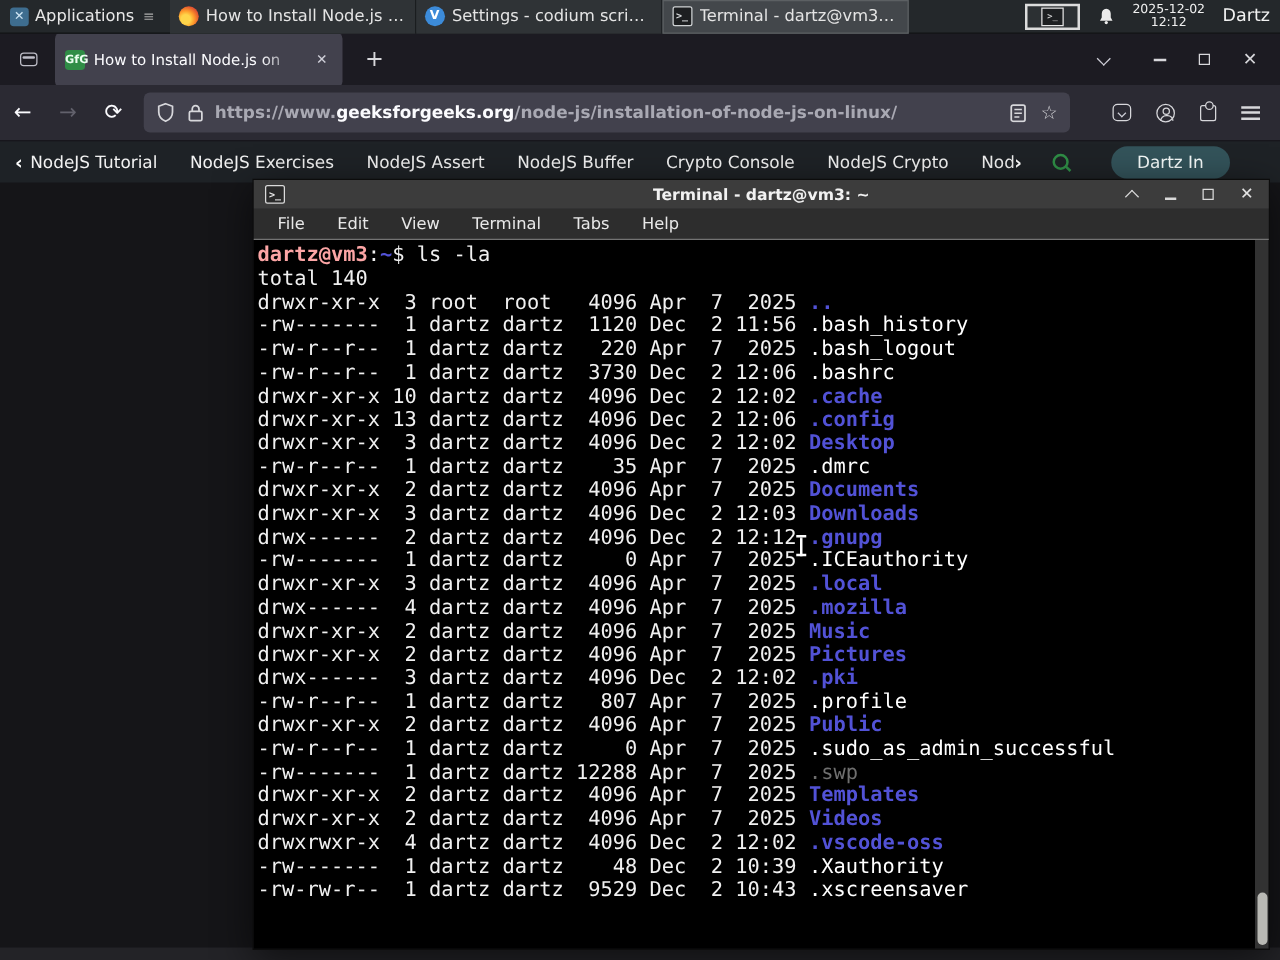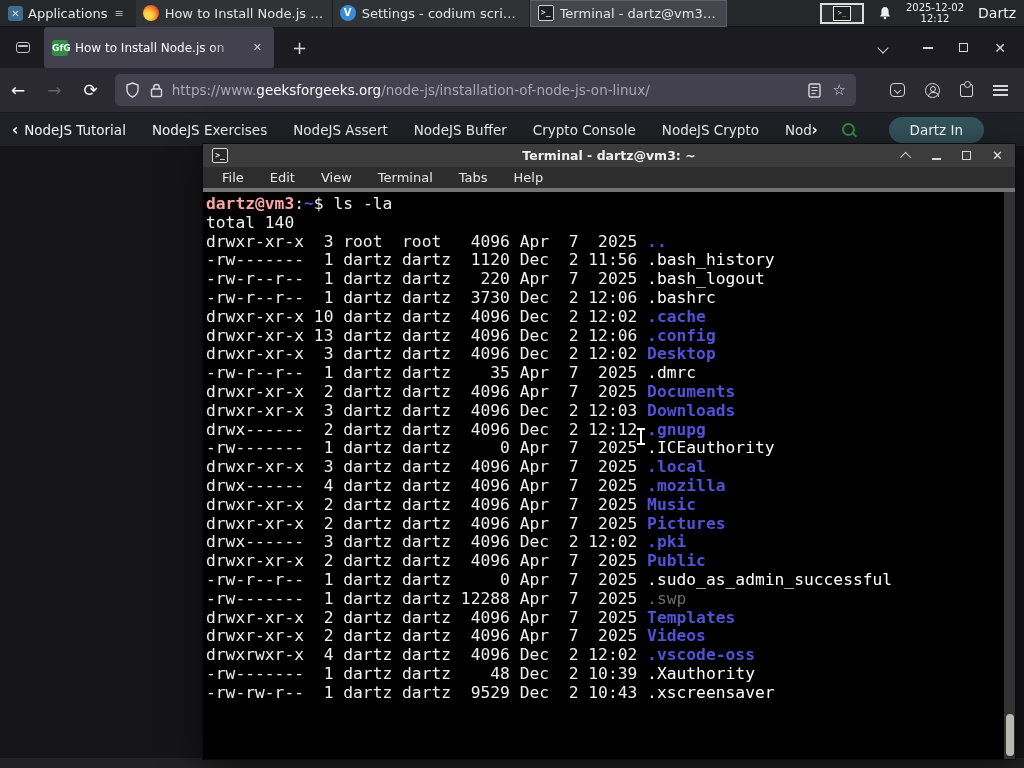--- a/index.html
+++ b/index.html
@@ -65,21 +65,21 @@
   .wc-min { width:10px; height:2px; background:#d7d7db; }
   .wc-max { width:9px; height:9px; border:1.6px solid #d7d7db; }
   .wc-close { color:#d7d7db; font-size:14px; line-height:14px; }
 
   .ff-navbar { position:absolute; left:0; top:68px; width:1024px; height:45px;
                background:#2b2a33; display:flex; align-items:center; z-index:10;
                border-bottom:1px solid #17161c; }
   .nav-ic { color:#fbfbfe; font-size:17px; margin:0 11px; }
   .nav-ic.disabled { color:#62616c; }
   .urlbar { flex:1; height:32px; margin:0 6px; background:#42414d; border-radius:5px;
-            display:flex; align-items:center; padding:0 10px; min-width:0; }
+            display:flex; align-items:center; padding:0 10px; min-width:0;font-weight:bold; }
   .urlbar svg { flex:0 0 auto; }
   .url-text { margin-left:9px; font-size:13.5px; white-space:nowrap; overflow:hidden; flex:1; }
   .url-dim { color:#a9a9b3; } .url-domain { color:#fbfbfe; }
   .url-end { display:flex; align-items:center; gap:12px; margin-left:8px; }
   .star { color:#d7d7db; font-size:15px; }
   .right-icons { display:flex; align-items:center; gap:20px; margin:0 16px 0 28px; }
   .acct { width:15px; height:15px; border:1.5px solid #d7d7db; border-radius:50%; position:relative; }
   .acct::before { content:""; position:absolute; left:4.2px; top:2px; width:4px; height:4px;
                   border:1.2px solid #d7d7db; border-radius:50%; }
   .acct::after { content:""; position:absolute; left:2px; top:8px; width:8.5px; height:4px;
@@ -119,21 +119,21 @@
           font-family:"DejaVu Sans Mono",monospace; }
   .term-title { position:absolute; left:0; right:0; text-align:center; color:#f1f1f1;
           font-size:12.5px; font-weight:bold; pointer-events:none; }
   .term-ctls { margin-left:auto; display:flex; align-items:center; gap:21px; padding-right:12px; z-index:2; }
   .tc-shade { width:8px; height:8px; border-left:1.7px solid #d9d9d9; border-top:1.7px solid #d9d9d9;
               transform:rotate(45deg) translateY(2px); }
   .tc-min { width:9px; height:2px; background:#d9d9d9; margin-top:6px; }
   .tc-max { width:9px; height:9px; border:1.7px solid #d9d9d9; }
   .tc-close { color:#e2e2e2; font-size:13px; line-height:12px; }
   .term-menubar { height:25px; background:#2d2d2d; display:flex; align-items:center; gap:26px;
-          padding-left:19px; color:#e8e8e8; font-size:13px; border-bottom:4px solid #737373; }
+          padding-left:19px; color:#e8e8e8; font-size:13px; border-bottom:1px solid #737373; }
   .term-body { position:relative; height:567px; background:#000; padding:3px 0 0 3px;
           font-family:"DejaVu Sans Mono","Liberation Mono",monospace; font-size:16.3px;
           line-height:18.8px; color:#f0f0f0; overflow:hidden; }
   .trow, .tline { white-space:pre; }
   .fn-dir { color:#5252d6; font-weight:bold; }
   .fn-file { color:#ffffff; }
   .fn-dim { color:#6f6f6f; }
   .p-user { color:#fca5a5; font-weight:bold; }
   .p-path { color:#5252d6; font-weight:bold; }
   .term-scroll { position:absolute; right:0; top:0; width:11px; height:567px; background:#323232; }
@@ -290,20 +290,21 @@
         <div class="trow"><span>-rw-r--r--  1 dartz dartz    35 Apr  7  2025 </span><span class="fn-file">.dmrc</span></div>
         <div class="trow"><span>drwxr-xr-x  2 dartz dartz  4096 Apr  7  2025 </span><span class="fn-dir">Documents</span></div>
         <div class="trow"><span>drwxr-xr-x  3 dartz dartz  4096 Dec  2 12:03 </span><span class="fn-dir">Downloads</span></div>
         <div class="trow"><span>drwx------  2 dartz dartz  4096 Dec  2 12:12 </span><span class="fn-dir">.gnupg</span></div>
         <div class="trow"><span>-rw-------  1 dartz dartz     0 Apr  7  2025 </span><span class="fn-file">.ICEauthority</span></div>
         <div class="trow"><span>drwxr-xr-x  3 dartz dartz  4096 Apr  7  2025 </span><span class="fn-dir">.local</span></div>
         <div class="trow"><span>drwx------  4 dartz dartz  4096 Apr  7  2025 </span><span class="fn-dir">.mozilla</span></div>
         <div class="trow"><span>drwxr-xr-x  2 dartz dartz  4096 Apr  7  2025 </span><span class="fn-dir">Music</span></div>
         <div class="trow"><span>drwxr-xr-x  2 dartz dartz  4096 Apr  7  2025 </span><span class="fn-dir">Pictures</span></div>
         <div class="trow"><span>drwx------  3 dartz dartz  4096 Dec  2 12:02 </span><span class="fn-dir">.pki</span></div>
+        <div class="trow"><span>-rw-r--r--  1 dartz dartz   807 Apr  7  2025 </span><span class="fn-file">.profile</span></div>
         <div class="trow"><span>drwxr-xr-x  2 dartz dartz  4096 Apr  7  2025 </span><span class="fn-dir">Public</span></div>
         <div class="trow"><span>-rw-r--r--  1 dartz dartz     0 Apr  7  2025 </span><span class="fn-file">.sudo_as_admin_successful</span></div>
         <div class="trow"><span>-rw-------  1 dartz dartz 12288 Apr  7  2025 </span><span class="fn-dim">.swp</span></div>
         <div class="trow"><span>drwxr-xr-x  2 dartz dartz  4096 Apr  7  2025 </span><span class="fn-dir">Templates</span></div>
         <div class="trow"><span>drwxr-xr-x  2 dartz dartz  4096 Apr  7  2025 </span><span class="fn-dir">Videos</span></div>
         <div class="trow"><span>drwxrwxr-x  4 dartz dartz  4096 Dec  2 12:02 </span><span class="fn-dir">.vscode-oss</span></div>
         <div class="trow"><span>-rw-------  1 dartz dartz    48 Dec  2 10:39 </span><span class="fn-file">.Xauthority</span></div>
         <div class="trow"><span>-rw-rw-r--  1 dartz dartz  9529 Dec  2 10:43 </span><span class="fn-file">.xscreensaver</span></div>
       </div>
     <div class="term-scroll">

